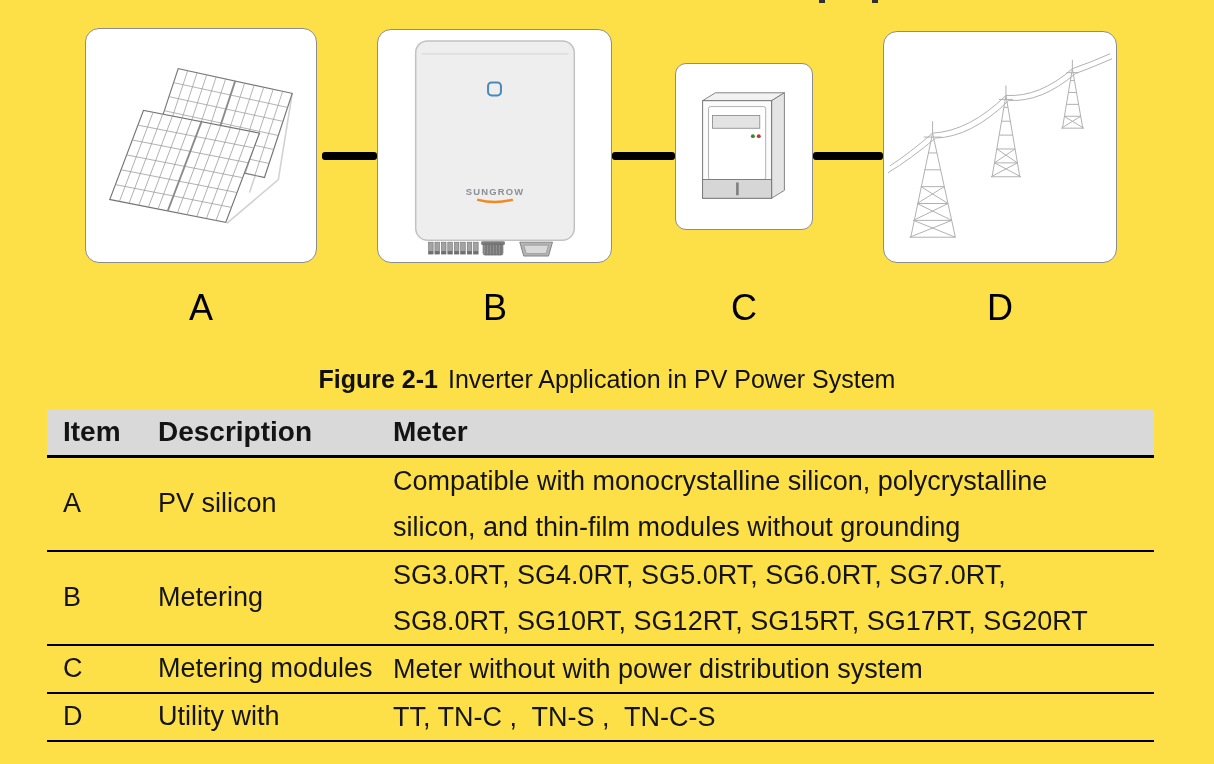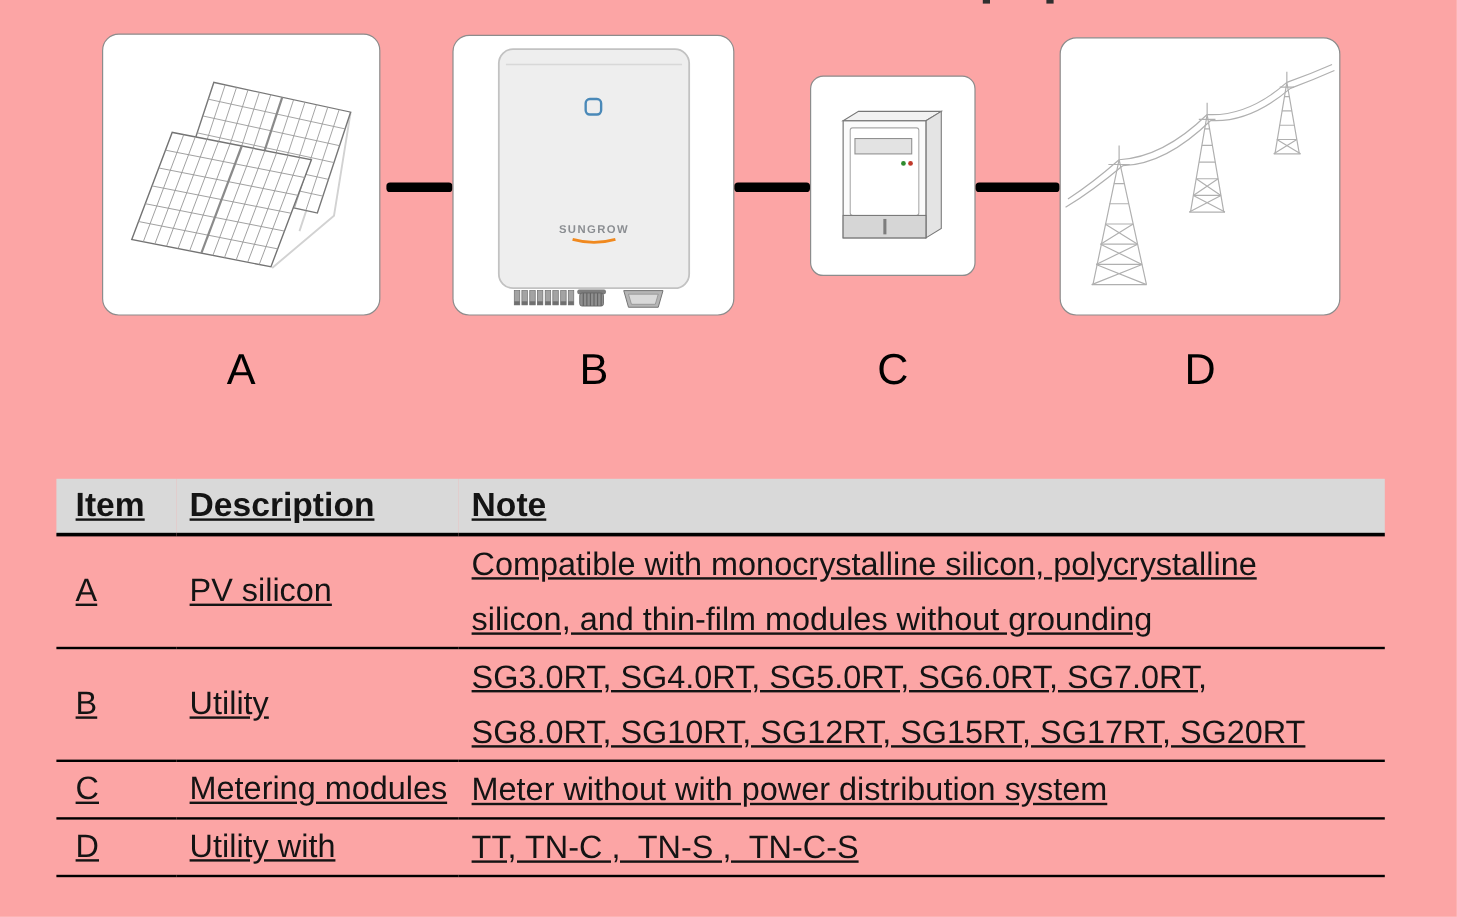--- a/index.html
+++ b/index.html
@@ -1,38 +1,38 @@
 <!DOCTYPE html>
 <html><head>
 <meta charset="utf-8">
 <style>
   * { margin:0; padding:0; box-sizing:border-box; }
   body { background:#ffffff; }
   .page {
-    position:relative; width:1214px; height:764px; background:#fca5a5;
+    position:relative; width:1214px; height:764px; background:#fde047;
     font-family:"Liberation Sans", sans-serif; color:#1a1a1a; overflow:hidden;
   }
   .speck { position:absolute; background:#2f2f2f; }
 
   
   .box { position:absolute; background:#fff; border:1px solid #8c8c8c; border-radius:14px; }
   .box svg { display:block; width:100%; height:100%; }
   .connector { position:absolute; top:152px; height:8px; background:#000; border-radius:3px; }
   .item-label { position:absolute; top:288px; width:60px; text-align:center;
                 font-size:36px; line-height:40px; color:#000; }
 
   
   .caption { position:absolute; top:365px; left:0; width:100%; text-align:center;
              font-size:25px; color:#111; }
   .caption .fig-label { font-weight:bold; }
   .caption .fig-title { margin-left:10px; }
 
   
-  table.spec { position:absolute; left:47px; top:399px; width:1107px;
-               border-collapse:collapse; table-layout:fixed; font-size:27px; color:#141414;text-decoration:underline; }
+  table.spec { position:absolute; left:47px; top:410px; width:1107px;
+               border-collapse:collapse; table-layout:fixed; font-size:27px; color:#141414; }
   table.spec th { background:#d9d9d9; font-weight:bold; font-size:28px; text-align:left;
                   height:46px; border-bottom:3px solid #000; vertical-align:middle; }
   table.spec td { border-bottom:2px solid #000; vertical-align:middle; }
   .col-item { width:100px; padding-left:16px; }
   .col-desc { width:235px; padding-left:11px;margin-top:24px; }
   .col-note { padding-left:11px; }
   td.col-note { white-space:pre-wrap; line-height:46px; }
   tr.row-a td { height:94px; }
   tr.row-b td { height:92px; }
   tr.row-c td { height:48px; }
@@ -216,44 +216,47 @@
         <line x1="184" y1="41" x2="196" y2="41"></line>
       </g>
     </svg>
   </div>
 
   <div class="item-label" style="left:171px;">A</div>
   <div class="item-label" style="left:465px;">B</div>
   <div class="item-label" style="left:714px;">C</div>
   <div class="item-label" style="left:970px;">D</div>
 
+  <div class="caption">
+    <span class="fig-label">Figure 2-1</span><span class="fig-title">Inverter Application in PV Power System</span>
+  </div>
 
   <table class="spec">
     <colgroup>
         <col style="width:100px">
         <col style="width:235px">
         <col>
       </colgroup>
     <thead>
       <tr>
         <th class="col-item">Item</th>
         <th class="col-desc">Description</th>
-        <th class="col-note">Note</th>
+        <th class="col-note">Meter</th>
       </tr>
     </thead>
     <tbody>
       <tr class="row-a">
         <td class="col-item">A</td>
         <td class="col-desc">PV silicon</td>
         <td class="col-note">Compatible with monocrystalline silicon, polycrystalline
 silicon, and thin-film modules without grounding</td>
       </tr>
       <tr class="row-b">
         <td class="col-item">B</td>
-        <td class="col-desc">Utility</td>
+        <td class="col-desc">Metering</td>
         <td class="col-note">SG3.0RT, SG4.0RT, SG5.0RT, SG6.0RT, SG7.0RT,
 SG8.0RT, SG10RT, SG12RT, SG15RT, SG17RT, SG20RT</td>
       </tr>
       <tr class="row-c">
         <td class="col-item">C</td>
         <td class="col-desc">Metering modules</td>
         <td class="col-note">Meter without with power distribution system</td>
       </tr>
       <tr class="row-d">
         <td class="col-item">D</td>

